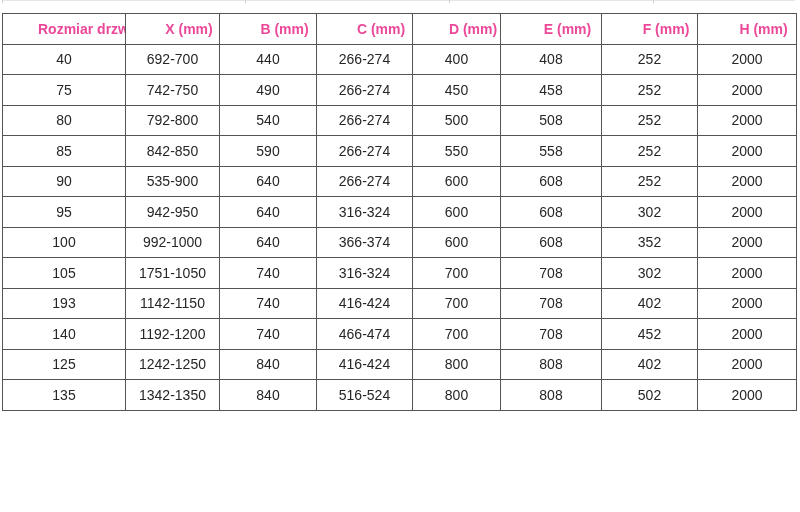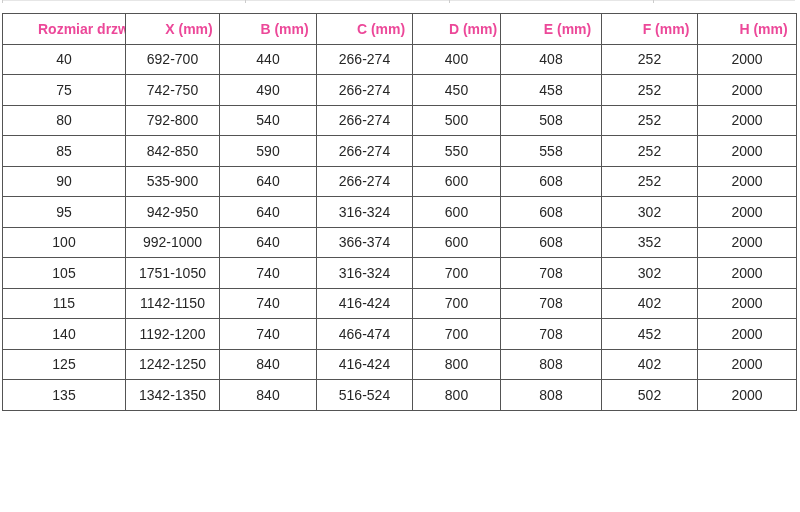--- a/index.html
+++ b/index.html
@@ -179,21 +179,21 @@
           <td>105</td>
           <td>1751-1050</td>
           <td>740</td>
           <td>316-324</td>
           <td>700</td>
           <td>708</td>
           <td>302</td>
           <td>2000</td>
         </tr>
         <tr>
-          <td>115</td>
+          <td>193</td>
           <td>1142-1150</td>
           <td>740</td>
           <td>416-424</td>
           <td>700</td>
           <td>708</td>
           <td>402</td>
           <td>2000</td>
         </tr>
         <tr>
           <td>140</td>

